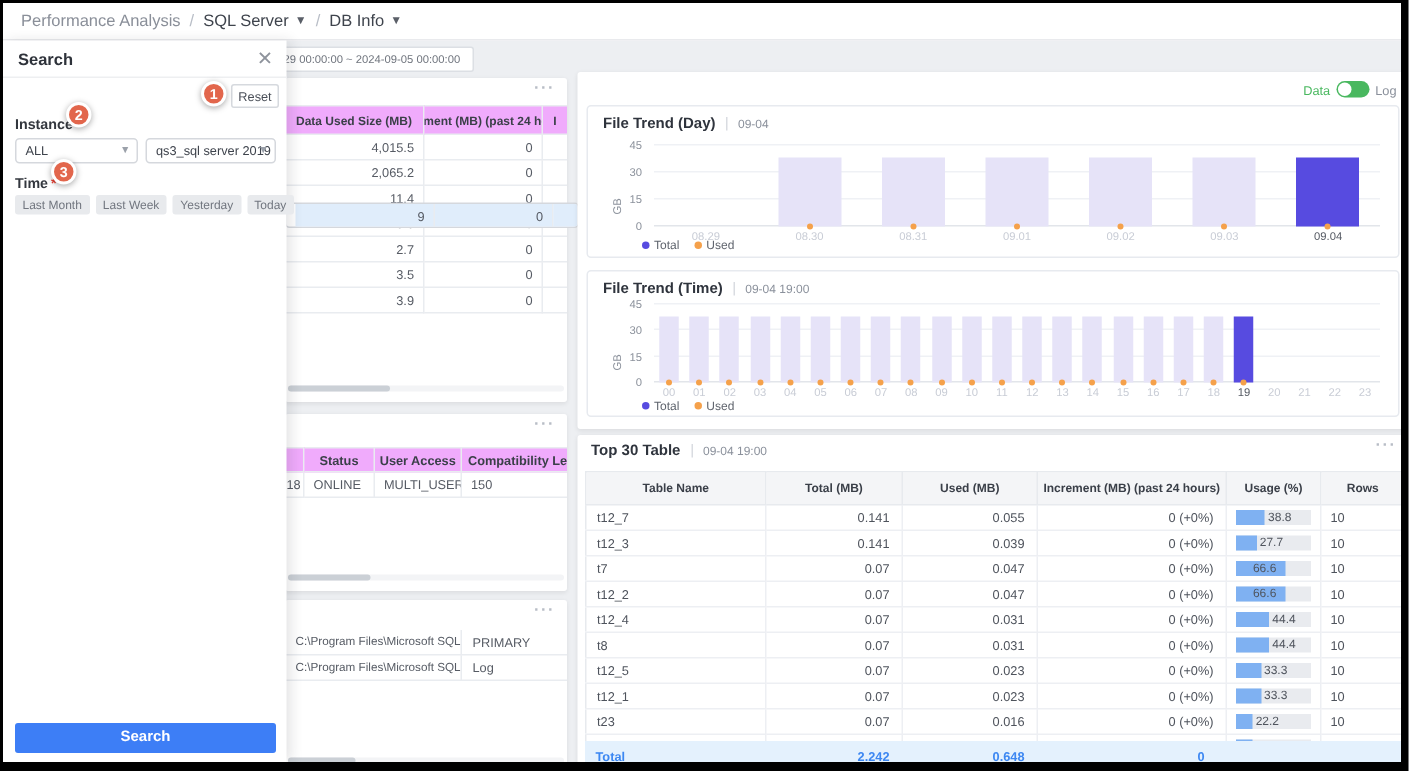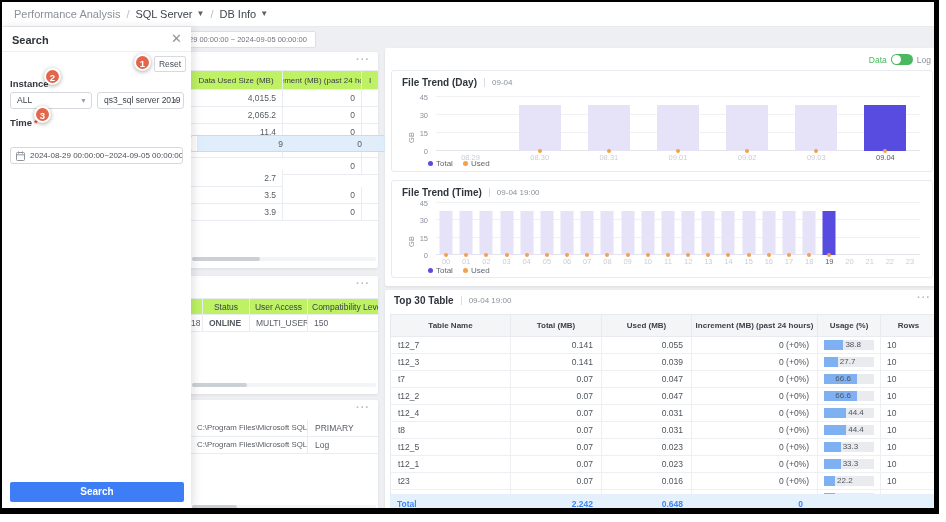--- a/index.html
+++ b/index.html
@@ -17,21 +17,21 @@
   
   .card { position: absolute; background: #fff; border-radius: 2px; box-shadow: 0 1px 3px rgba(20,24,31,.08); }
   .more { position: absolute; right: 8px; top: 1px; color: #B8BDC6; font-size: 11px; letter-spacing: 1px; font-weight: bold; cursor: pointer; }
 
   
   .time-chip { position: absolute; left: 148px; top: 29px; height: 17px; line-height: 15px; background: #fff; border: 1px solid #DCDFE4; border-radius: 2px; padding: 0 8px; font-size: 7.5px; color: #70757E; z-index: 1; white-space: nowrap; }
 
   
   .dgrid { display: flex; }
   .dcell { height: 17px; line-height: 16px; border-right: 1px solid #E9ECF0; border-bottom: 1px solid #E9ECF0; font-size: 8.5px; color: #565B64; overflow: hidden; white-space: nowrap; }
-  .dhead { background: #bef264; font-weight: normal; color: #3A3F48; text-align: center; border-top: 1px solid #E9ECF0; }
+  .dhead { background: #f0abfc; font-weight: bold; color: #3A3F48; text-align: center; border-top: 1px solid #E9ECF0; }
   .num { text-align: right; padding-right: 6px; }
   .drow.sel .dcell { background: #E0EDFB; }
   .hwrap { line-height: 9px; font-size: 8px; display: flex; align-items: center; justify-content: center; height: 100%; padding: 0 2px; }
   .scroll-track { position: absolute; left: 2px; right: 2px; bottom: 7px; height: 4px; background: #F3F4F6; border-radius: 2px; }
   .scroll-thumb { position: absolute; left: 0; top: 0; height: 4px; background: #CBD0D6; border-radius: 2px; }
 
   
   .panel { position: absolute; left: 0; top: 25px; bottom: 0; width: 189px; background: #fff; box-shadow: 3px 0 8px rgba(31,35,41,.12); z-index: 5; }
   .panel-title { position: absolute; left: 10px; top: 7px; font-size: 11px; font-weight: bold; color: #2E323A; }
   .close { position: absolute; right: 9px; top: 5px; font-size: 13px; color: #8E939C; cursor: pointer; line-height: 1; }
@@ -149,21 +149,21 @@
             <div class="dcell num" style="width: 93px;">11.4</div>
             <div class="dcell num" style="width: 79px;">0</div>
             <div class="dcell" style="width: 16px; border-right: none;"></div>
           </div>
           <div class="dgrid drow">
             <div class="dcell num" style="width: 93px;">18.3</div>
             <div class="dcell num" style="width: 79px;">0</div>
             <div class="dcell" style="width: 16px; border-right: none;"></div>
           </div>
           <div class="dgrid drow">
-            <div class="dcell num" style="width: 93px; margin-top: 12px;">2.7</div>
+            <div class="dcell num" style="width: 93px;">2.7</div>
             <div class="dcell num" style="width: 79px;">0</div>
             <div class="dcell" style="width: 16px; border-right: none;"></div>
           </div>
           <div class="dgrid drow">
             <div class="dcell num" style="width: 93px;">3.5</div>
             <div class="dcell num" style="width: 79px;">0</div>
             <div class="dcell" style="width: 16px; border-right: none;"></div>
           </div>
           <div class="dgrid drow">
             <div class="dcell num" style="width: 93px;">3.9</div>
@@ -181,21 +181,21 @@
     <div class="more">···</div>
     <div style="position:absolute; left:0; right:0; top:22px;">
       <div class="dgrid">
         <div class="dcell dhead" style="width:13px;"></div>
         <div class="dcell dhead" style="width:47px;">Status</div>
         <div class="dcell dhead" style="width:58px;">User Access</div>
         <div class="dcell dhead" style="width:70px; border-right:none; text-align:left; padding-left:4px;">Compatibility Level</div>
       </div>
       <div class="dgrid">
         <div class="dcell" style="width:13px; padding-left:1px;">18</div>
-        <div class="dcell" style="width:47px; padding-left:6px;font-weight:bold;">ONLINE</div>
+        <div class="dcell" style="width:47px; padding-left:6px;">ONLINE</div>
         <div class="dcell" style="width:58px; padding-left:6px;">MULTI_USER</div>
         <div class="dcell" style="width:70px; border-right:none; padding-left:6px;">150</div>
       </div>
     </div>
     <div class="scroll-track">
         <div class="scroll-thumb" style="width:55px;"></div>
       </div>
   </div>
 
   <div class="card" style="left:188px; top:398px; width:188px; height:116px;">
@@ -609,25 +609,22 @@
 
     <div class="marker" style="left:132px; top:27px;">1</div>
     <div class="marker" style="left:42px; top:41px;">2</div>
     <div class="marker" style="left:32px; top:79px;">3</div>
 
     <div class="field-label" style="top:51px;"><span>Instance</span><span class="req">*</span></div>
     <div class="sel" style="left:8px; width:82px;"><span>ALL</span><span class="caret2">▼</span></div>
     <div class="sel" style="left:95px; width:87px;"><span>qs3_sql server 2019</span><span class="caret2">▼</span></div>
 
     <div class="field-label" style="top:90px;"><span>Time</span><span class="req">*</span></div>
-    <div class="date-input">
-      <span class="cal"><svg width="9" height="10" viewBox="0 0 9 10">
-            <rect x="0.5" y="1.5" width="8" height="8" fill="none" stroke="#8E939C" stroke-width="1" rx="1"></rect>
-            <line x1="2.5" y1="0.5" x2="2.5" y2="2.5" stroke="#8E939C"></line>
-            <line x1="6.5" y1="0.5" x2="6.5" y2="2.5" stroke="#8E939C"></line>
-            <line x1="1" y1="3.8" x2="8" y2="3.8" stroke="#8E939C"></line>
-          </svg></span>
-      <span>2024-08-29 00:00:00~2024-09-05 00:00:00</span>
+    <div class="chips">
+      <span class="chip-btn">Last Month</span>
+      <span class="chip-btn">Last Week</span>
+      <span class="chip-btn">Yesterday</span>
+      <span class="chip-btn">Today</span>
     </div>
     <div class="search-btn">Search</div>
   </div>
 
 </div>
 
 </body></html>

